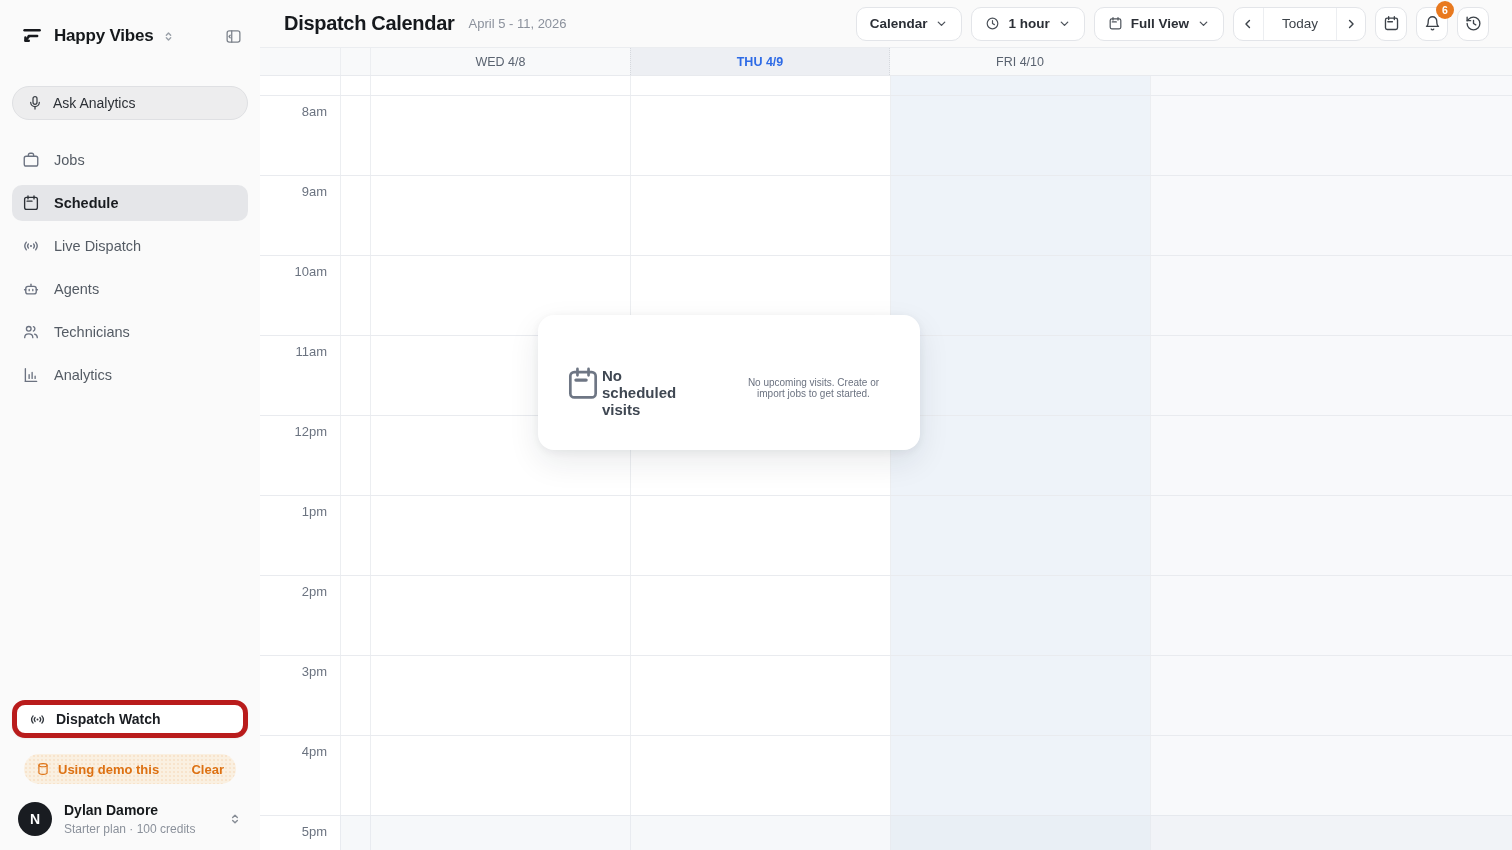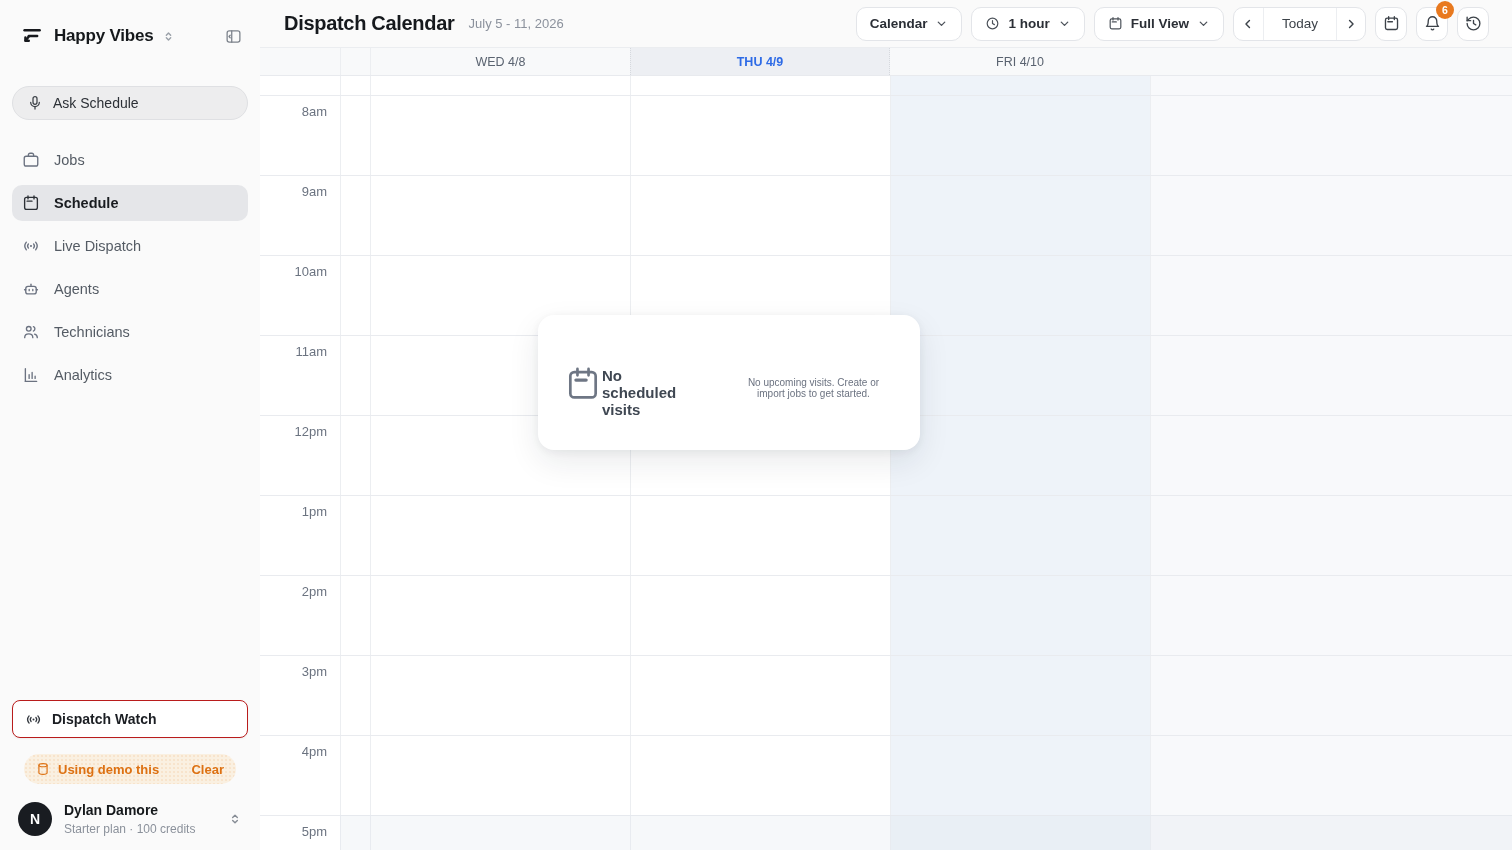--- a/index.html
+++ b/index.html
@@ -35,21 +35,21 @@
   .nav-item {
     height:36px; display:flex; align-items:center; gap:13px; padding:0 10px;
     border-radius:10px; color:#545b64; font-size:14.5px; cursor:pointer;
   }
   .nav-item .icn { color:#6b7280; width:19px; }
   .nav-item.active { background:#e5e6e9; color:#191c20; font-weight:600; }
   .nav-item.active .icn { color:#2c3036; }
 
   .sidebar-bottom { margin-top:auto; padding:0 12px 14px; }
   .watch-card {
-    height:38px; background:#fff; border:1px solid #b91c1c; border-radius:8px;
+    height:38px; background:#fff; border:5px solid #b91c1c; border-radius:13px;
     box-shadow:0 1px 2px rgba(0,0,0,.05); display:flex; align-items:center; gap:10px;
     padding:0 12px; font-size:14px; font-weight:600; color:#1b1e23; cursor:pointer;
   }
   .demo-pill {
     margin:16px 12px 0; height:30px; border-radius:15px; background:#faf0e1;
     display:flex; align-items:center; gap:8px; padding:0 12px;
     background-image:radial-gradient(rgba(221,113,18,.10) 1px, transparent 1.3px);
     background-size:4px 4px;
   }
   .demo-pill .demo-label { font-size:13px; font-weight:700; color:#dd7112; }
@@ -188,21 +188,21 @@
   </div>
 
   <div class="ask-pill texture">
     <span class="icn">
       <svg width="16" height="16" viewBox="0 0 24 24" fill="none" stroke="currentColor" stroke-width="1.9" stroke-linecap="round" stroke-linejoin="round">
         <rect x="9" y="2.5" width="6" height="11.5" rx="3"></rect>
           <path d="M5.5 11a6.5 6.5 0 0 0 13 0"></path>
           <path d="M12 17.5V21"></path>
       </svg>
     </span>
-    <span>Ask Schedule</span>
+    <span>Ask Analytics</span>
   </div>
 
   <nav class="nav">
     <div class="nav-item">
       <span class="icn">
         <svg width="18" height="18" viewBox="0 0 24 24" fill="none" stroke="currentColor" stroke-width="1.8" stroke-linecap="round" stroke-linejoin="round">
           <rect x="3" y="7" width="18" height="13" rx="2.5"></rect>
             <path d="M8.5 7V5.2A2.2 2.2 0 0 1 10.7 3h2.6a2.2 2.2 0 0 1 2.2 2.2V7"></path>
         </svg>
       </span>
@@ -299,21 +299,21 @@
         </svg>
       </span>
     </div>
   </div>
 </aside>
 
 <div class="main">
 
   <header class="app-header">
     <span class="page-title">Dispatch Calendar</span>
-    <span class="date-range">July 5 - 11, 2026</span>
+    <span class="date-range">April 5 - 11, 2026</span>
 
     <div class="hdr-controls">
       <div class="btn">
         <span>Calendar</span>
         <span class="chev">
           <svg width="13" height="13" viewBox="0 0 24 24" fill="none" stroke="currentColor" stroke-width="2.4" stroke-linecap="round" stroke-linejoin="round">
               <path d="M6 9.5l6 6 6-6"></path>
             </svg>
         </span>
       </div>

